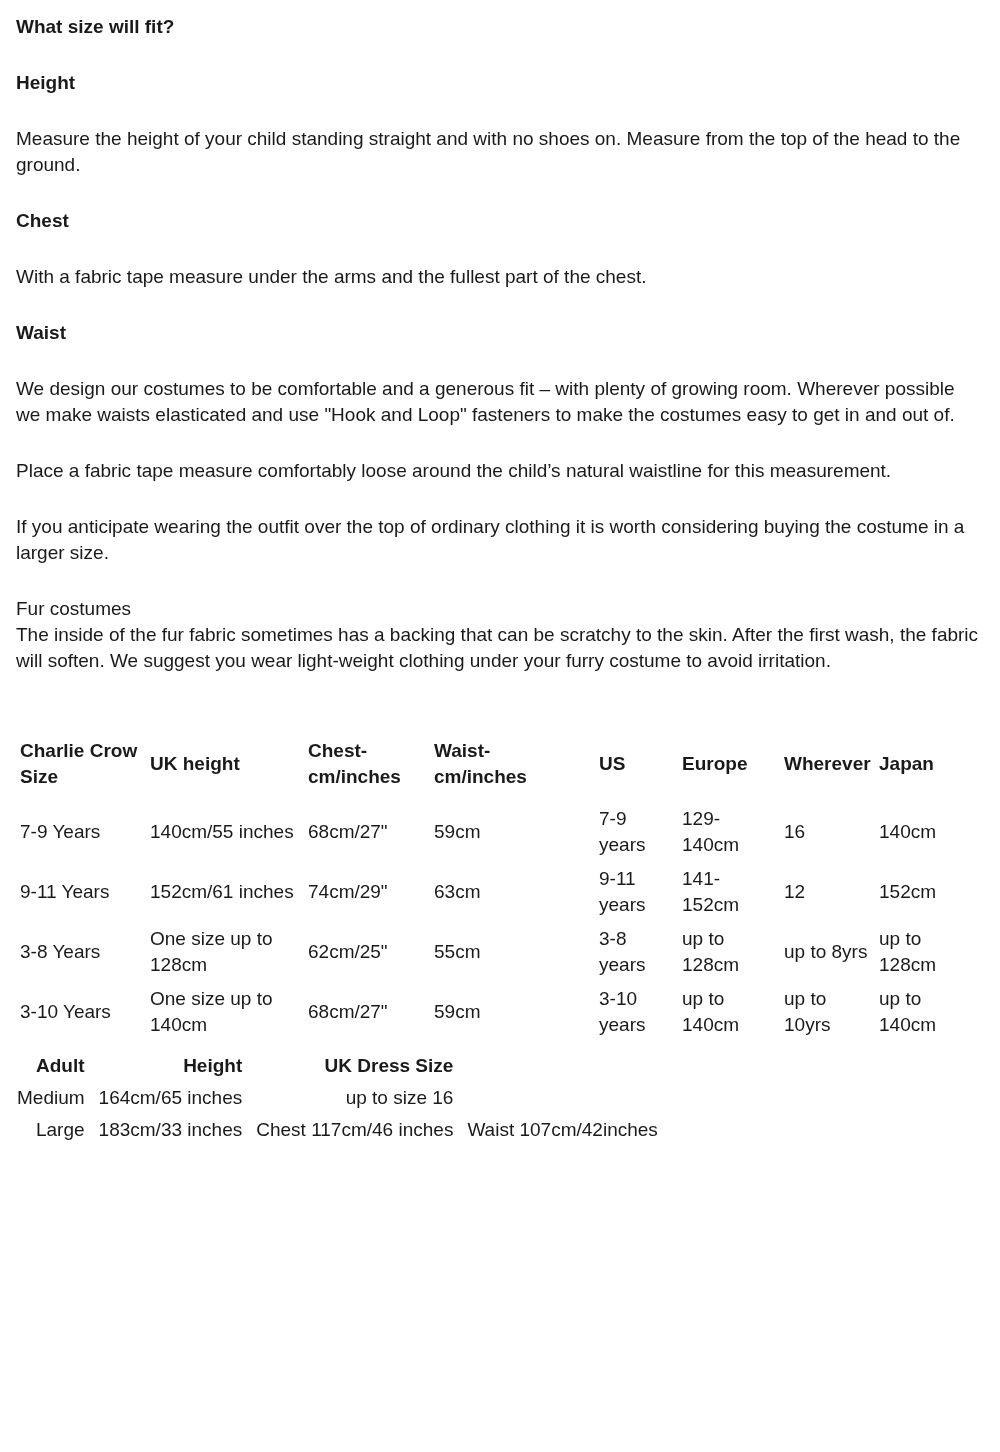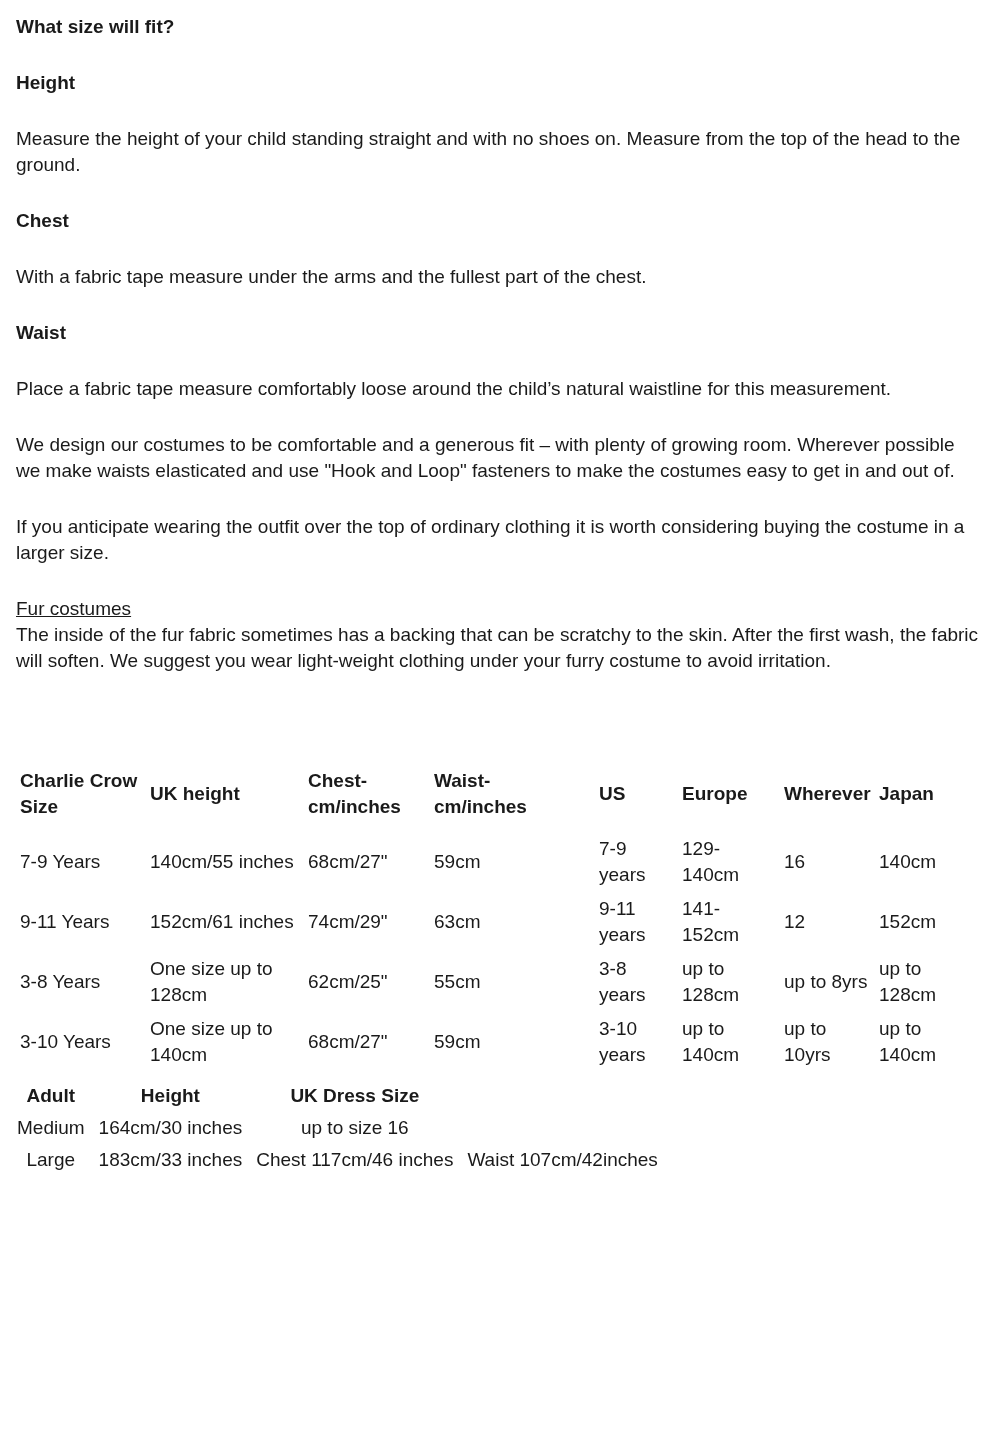--- a/index.html
+++ b/index.html
@@ -7,50 +7,50 @@
     width: 1000px;
     min-height: 1452px;
     font-family: "Liberation Sans", sans-serif;
     color: #1a1a1a;
     font-size: 19px;
     line-height: 26px;
   }
   .doc { padding: 14px 16px 0 16px; }
   .doc p { margin: 0 0 30px 0; }
   .b { font-weight: 700; }
-  .u { text-decoration: underline; }
+  .u { }
   .nogap { margin-bottom: 0 !important; }
 
   
   table.sizes {
     border-collapse: collapse;
     table-layout: fixed;
     width: 960px;
-    margin: 90px 0 0 4px;
+    margin: 60px 0 0 4px;
   }
   table.sizes th, table.sizes td {
     text-align: left;
     vertical-align: middle;
     font-weight: 400;
     padding: 4px 8px 4px 0;
     overflow-wrap: normal;
   }
   table.sizes thead th { font-weight: 700; padding-bottom: 12px; }
   table.sizes th:nth-child(4), table.sizes td:nth-child(4) { padding-right: 58px; }
   table.sizes th:nth-child(6), table.sizes td:nth-child(6) { padding-right: 22px; }
   table.sizes th:nth-child(7), table.sizes td:nth-child(7) { padding-right: 7px; }
   table.sizes th:nth-child(8), table.sizes td:nth-child(8) { padding-right: 6px; }
 
   
   table.adult {
     border-collapse: collapse;
     margin: 8px 0 0 1px;
   }
   table.adult th, table.adult td {
-    text-align: center;
+    text-align: right;
     vertical-align: middle;
     font-weight: 400;
     white-space: nowrap;
     padding: 3px 14px 3px 0;
   }
   table.adult thead th { font-weight: 700; }
 </style>
 </head>
 <body>
 
@@ -59,23 +59,23 @@
   <p class="b">What size will fit?</p>
 
 
   <p class="b">Height</p>
   <p>Measure the height of your child standing straight and with no shoes on. Measure from the top of the head to the ground.</p>
 
   <p class="b">Chest</p>
   <p>With a fabric tape measure under the arms and the fullest part of the chest.</p>
 
   <p class="b">Waist</p>
+  <p>We design our costumes to be comfortable and a generous fit – with plenty of growing room. Wherever possible we make waists elasticated and use "Hook and Loop" fasteners to make the costumes easy to get in and out of.</p>
+
   <p>Place a fabric tape measure comfortably loose around the child’s natural waistline for this measurement.</p>
-
-  <p>We design our costumes to be comfortable and a generous fit – with plenty of growing room. Wherever possible we make waists elasticated and use "Hook and Loop" fasteners to make the costumes easy to get in and out of.</p>
 
   <p>If you anticipate wearing the outfit over the top of ordinary clothing it is worth considering buying the costume in a larger size.</p>
 
   <p class="u nogap">Fur costumes</p>
   <p>The inside of the fur fabric sometimes has a backing that can be scratchy to the skin. After the first wash, the fabric will soften. We suggest you wear light-weight clothing under your furry costume to avoid irritation.</p>
 
   <table class="sizes">
     <colgroup>
       <col style="width:130px">
         <col style="width:158px">
@@ -147,21 +147,21 @@
       <tr>
         <th>Adult</th>
         <th>Height</th>
         <th>UK Dress Size</th>
         <th></th>
       </tr>
     </thead>
     <tbody id="adult-body">
         <tr>
           <td>Medium</td>
-          <td>164cm/30 inches</td>
+          <td>164cm/65 inches</td>
           <td>up to size 16</td>
           <td></td>
         </tr>
         <tr>
           <td>Large</td>
           <td>183cm/33 inches</td>
           <td>Chest 117cm/46 inches</td>
           <td>Waist 107cm/42inches</td>
         </tr>
       </tbody>

